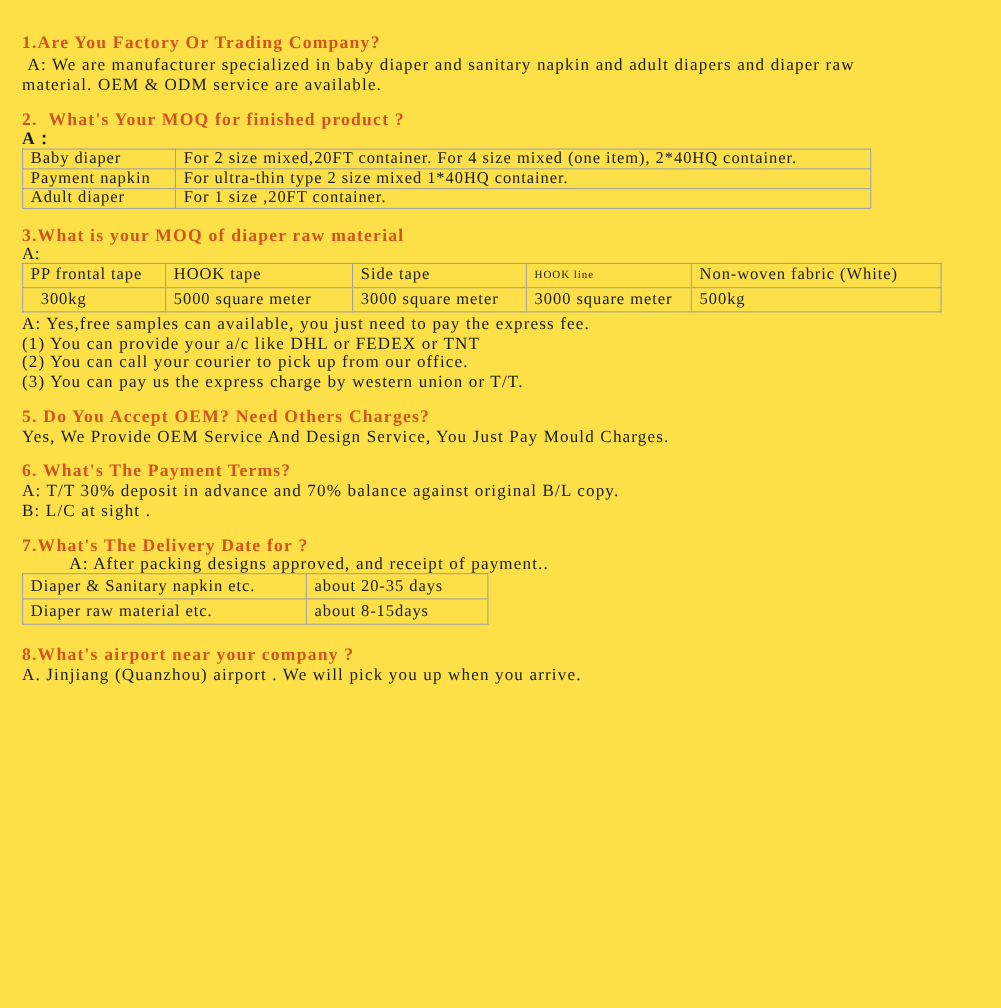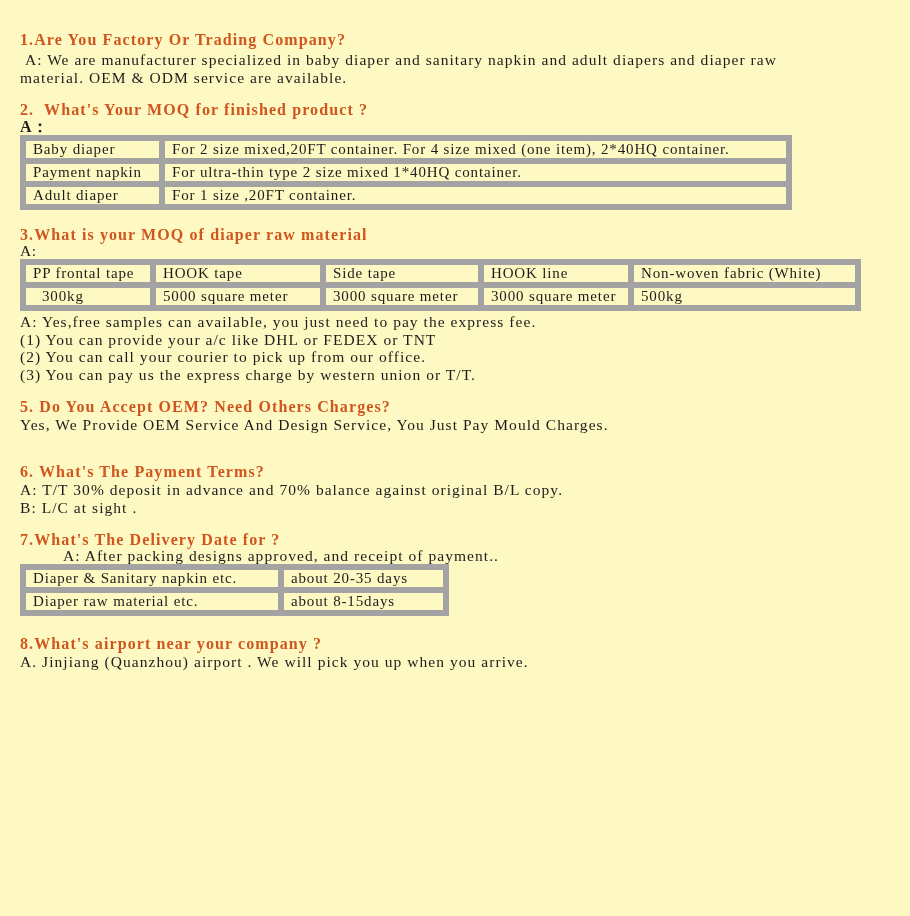--- a/index.html
+++ b/index.html
@@ -1,21 +1,21 @@
 <!DOCTYPE html>
 <html><head>
 <meta charset="utf-8">
 <style>
   * { margin: 0; padding: 0; box-sizing: border-box; }
   html, body { background: #ffffff; }
   .page {
     position: relative;
     width: 910px;
     height: 916px;
-    background: #fef9c3;
+    background: #fde047;
     padding: 31px 16px 0 20px;
     font-family: "Liberation Serif", "DejaVu Serif", serif;
     color: #1c1c1c;
     overflow: hidden;
   }
   .q {
     color: #d0551e;
     font-size: 16px;
     font-weight: bold;
     line-height: 17px;
@@ -39,39 +39,39 @@
   .alabel {
     font-size: 15.5px;
     line-height: 16px;
     letter-spacing: 0.5px;
   }
   table {
     border-collapse: collapse;
     table-layout: fixed;
   }
   td {
-    border: 6px solid #a3a3a3;
+    border: 1px solid #a3a3a3;
     font-size: 15px;
     letter-spacing: 0.85px;
     padding: 0 19px 0 7px;
     vertical-align: middle;
     white-space: nowrap;
     overflow: hidden;
   }
   .t1 { width: 772px; }
   .t1 td { height: 17px; line-height: 17px; }
   .t1 .c1 { width: 139px; }
   .t2 { width: 835px; }
   .t2 td { height: 22px; }
-  .t2 .hook-line { font-size: 15px; }
+  .t2 .hook-line { font-size: 10px; }
   .t2 .indent { padding-left: 16px; }
   .t3 { width: 423px; }
   .t3 td { height: 23px; }
   .mt3  { margin-top: 3px; }
-  .mt13 { margin-top: 29px; font-family: Liberation Serif, serif; }
+  .mt13 { margin-top: 13px; font-family: Liberation Serif, serif; }
   .mt14 { margin-top: 14px; }
   .mt15 { margin-top: 15px; }
   .mt16 { margin-top: 16px; }
   .mt19 { margin-top: 19px; }
   .mt1  { margin-top: 1px; }
   .mt2  { margin-top: 2px; }
 </style>
 </head>
 <body>
 

